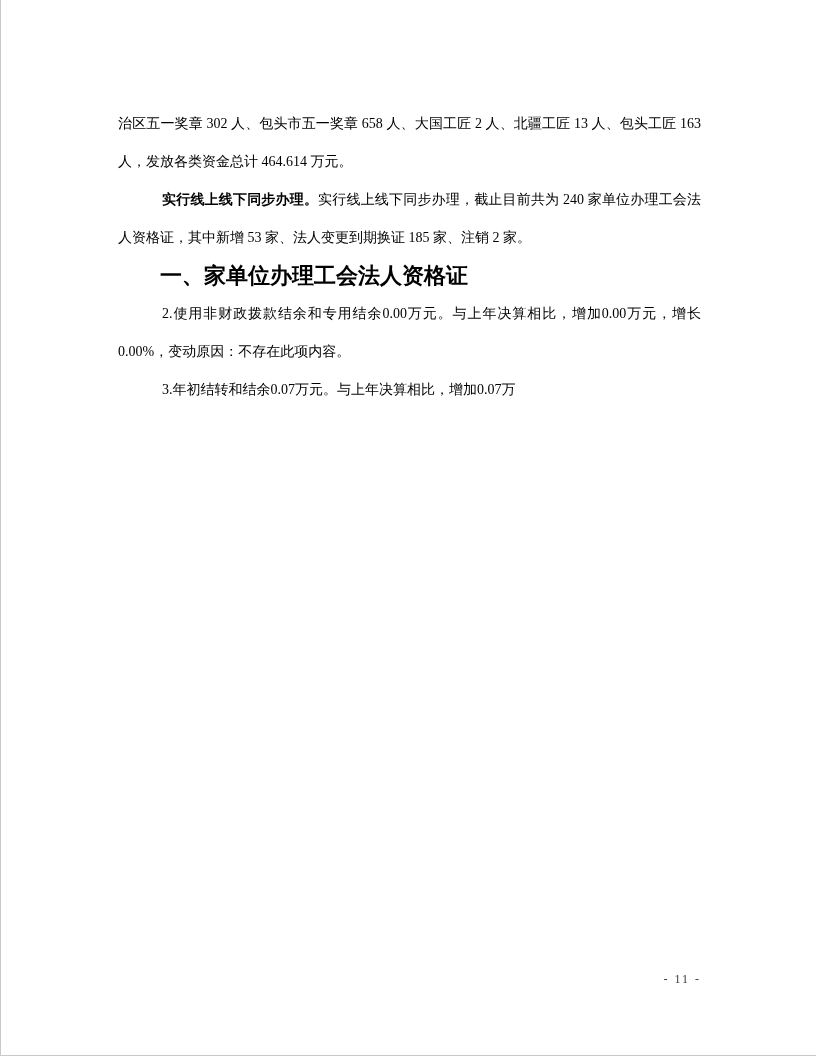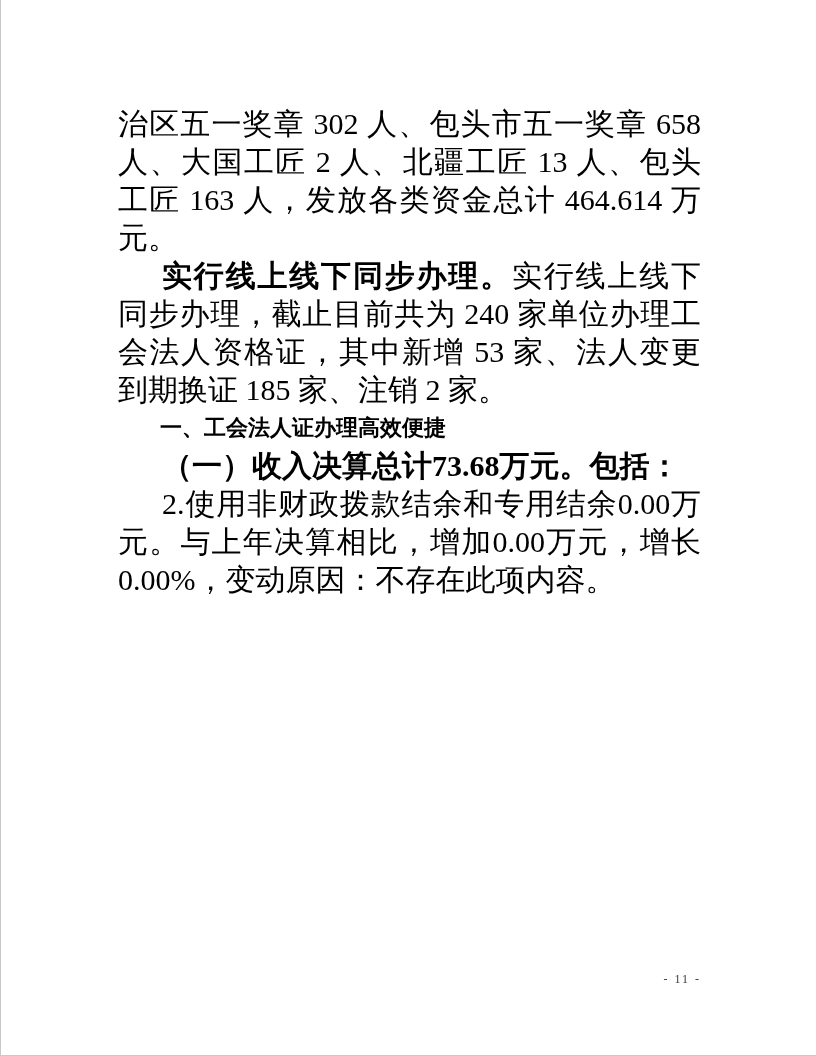--- a/index.html
+++ b/index.html
@@ -20,21 +20,21 @@
     overflow: hidden;
   }
   .content {
     position: absolute;
     left: 117px;
     top: 105px;
     width: 583px;
   }
   .body {
     margin: 0;
-    font-size: 30px;
+    font-size: 14px;
     line-height: 38px;
     text-align: justify;
     text-justify: inter-ideograph;
   }
   .indent { text-indent: 44px; }
   .bold { font-weight: bold; }
   .heading {
     margin: 42px 0 0 0;
     font-size: 26px;
     line-height: 50px;
@@ -66,25 +66,25 @@
 <body>
 
 <div class="page">
   <div class="content">
 
     <p class="body">治区五一奖章 302 人、包头市五一奖章 658 人、大国工匠 2 人、北疆工匠 13 人、包头工匠 163 人，发放各类资金总计 464.614 万元。</p>
 
     <p class="body indent"><span class="bold">实行线上线下同步办理。</span><span>实行线上线下同步办理，截止目前共为 240 家单位办理工会法人资格证，其中新增 53 家、法人变更到期换证 185 家、注销 2 家。</span></p>
 
 
-    <h2 class="subheading">一、工会法人证办理高效便捷</h2>
+    <h2 class="subheading">一、家单位办理工会法人资格证</h2>
 
 
-    <p class="body indent bold">（一）收入决算总计73.68万元。包括：</p>
 
 
     <p class="body indent">2.使用非财政拨款结余和专用结余0.00万元。与上年决算相比，增加0.00万元，增长0.00%，变动原因：不存在此项内容。</p>
 
+    <p class="body indent">3.年初结转和结余0.07万元。与上年决算相比，增加0.07万</p>
 
   </div>
 
   <div class="footer">- 11 -</div>
 </div>
 
 </body></html>

